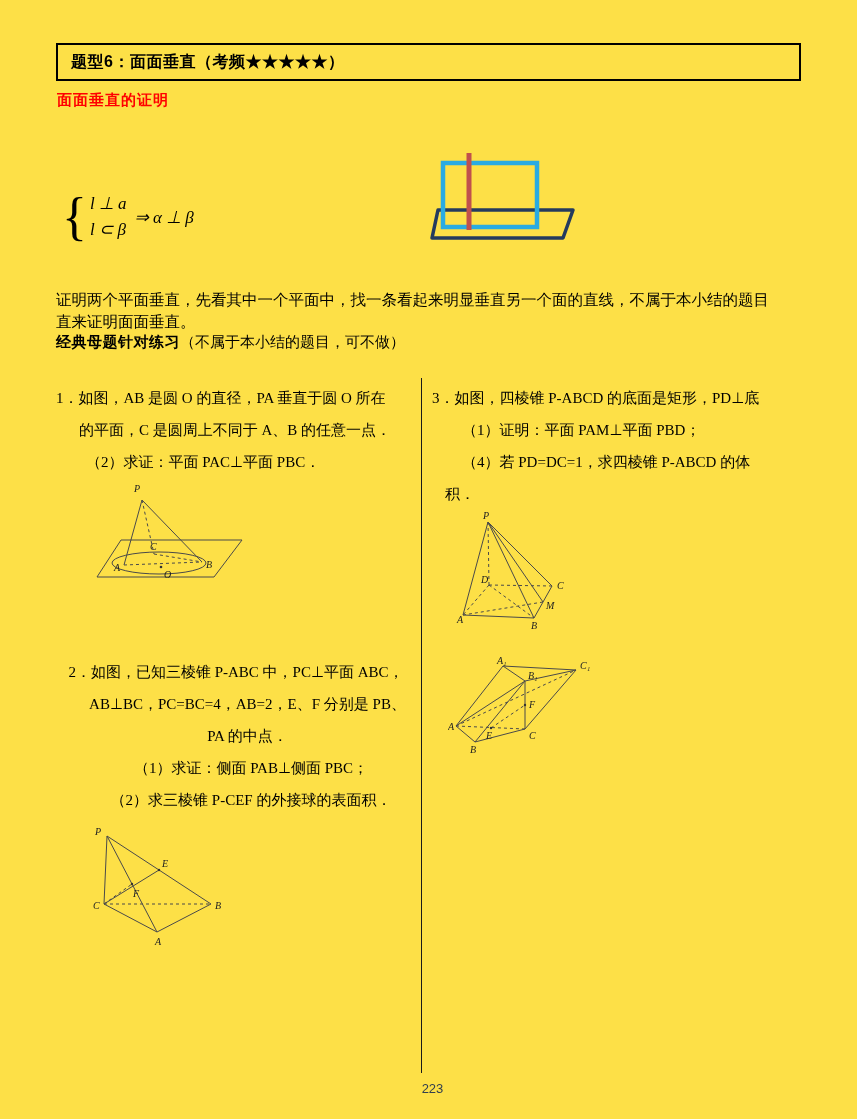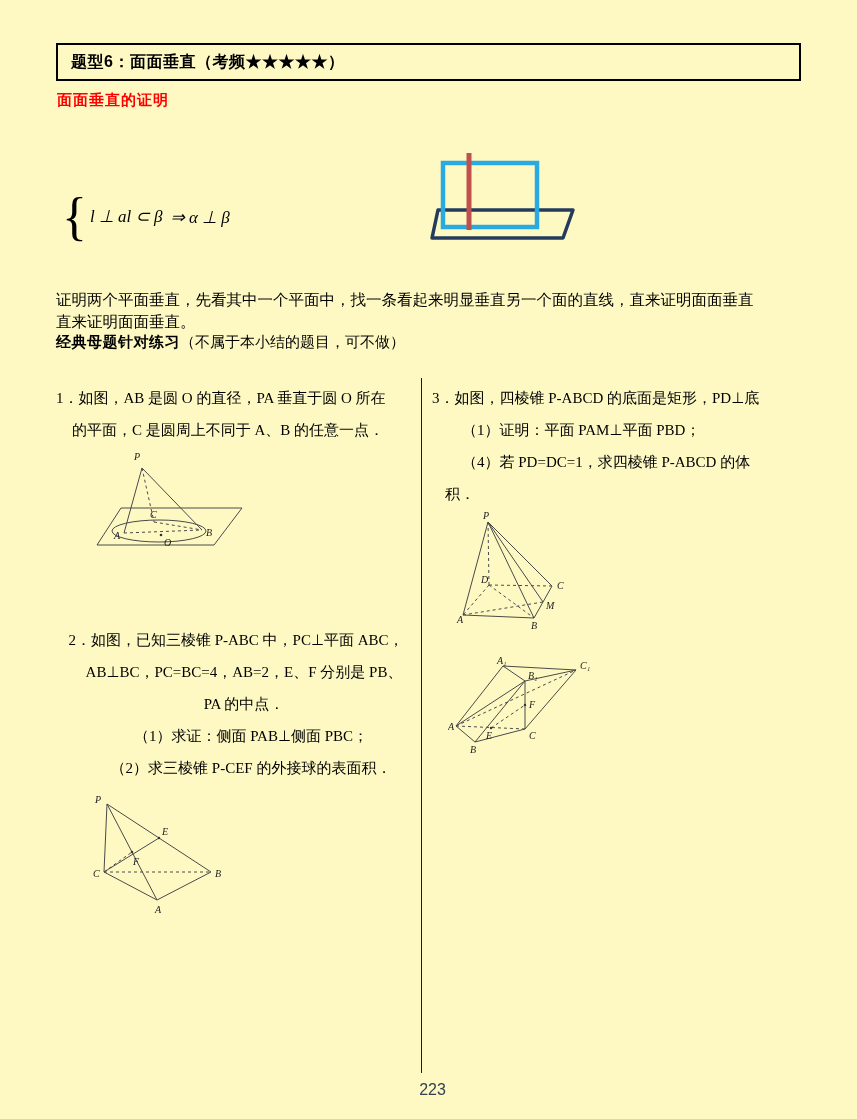--- a/index.html
+++ b/index.html
@@ -1,66 +1,66 @@
 <!DOCTYPE html>
 <html><head>
 <meta charset="utf-8">
 <style>
   * { margin:0; padding:0; box-sizing:border-box; }
   html,body { background:#ffffff; }
   .page {
-    position:relative; width:857px; height:1119px; background:#fef9c3;
+    position:relative; width:857px; height:1119px; background:#fde047;
     font-family:"Liberation Serif", serif; color:#000; overflow:hidden;
   }
   .title-box {
     position:absolute; left:56px; top:43px; width:745px; height:38px;
     border:2px solid #000; padding:7px 0 0 13px;
     font-family:"Liberation Sans", sans-serif; font-weight:bold; font-size:16px;
     letter-spacing:0.5px;
   }
   .section-heading {
     position:absolute; left:57px; top:91px; color:#ff0000;
     font-family:"Liberation Sans", sans-serif; font-weight:bold; font-size:15px;
     letter-spacing:1px;
   }
   .formula {
     position:absolute; left:62px; top:188px; display:flex; align-items:center;
     font-size:17px; font-style:italic;
   }
   .formula .brace { font-size:52px; font-style:normal; font-weight:300; line-height:58px; margin-right:3px; }
-  .formula .conds { display:flex; flex-direction:row; }
+  .formula .conds { display:flex; flex-direction:column; }
   .formula .conds span { line-height:26px; }
   .formula .concl { margin-left:8px; }
   .thm-svg { position:absolute; left:425px; top:148px; }
   .intro { position:absolute; left:56px; top:289px; width:750px; font-size:15.5px; line-height:22px; }
   .practice { position:absolute; left:56px; top:333px; font-size:15px; }
   .practice b { font-family:"Liberation Sans", sans-serif; letter-spacing:0.5px; }
   .divider { position:absolute; left:421px; top:378px; width:1px; height:695px; background:#1a1a1a; }
   .col-left  { position:absolute; left:56px;  top:382px; width:360px; }
   .col-right { position:absolute; left:432px; top:382px; width:382px; }
   .prob-line { font-size:15px; line-height:32px; white-space:nowrap; }
-  .ind-cont { margin-left:16px; }
+  .ind-cont { margin-left:23px; }
   .ind-sub  { margin-left:30px; }
   .ind-tiny { margin-left:13px; }
   .fig { display:block; }
   .fig1 { margin:0 0 0 18px; }
   .fig2 { margin:8px 0 0 18px; }
   .fig3 { margin:0 0 0 24px; }
   .fig4 { margin:14px 0 0 16px; }
   .p2-block { margin-top:66px;text-align:center; }
   .p4-block { margin-top:54px; }
   .fig line, .fig polygon, .fig polyline, .fig ellipse, .fig path {
     stroke:#4a4a4a; stroke-width:1; fill:none;
   }
   .fig .dash { stroke-dasharray:3,3; }
   .fig text { font-family:"Liberation Serif", serif; font-style:italic; font-size:10px; fill:#222; stroke:none; }
   .fig .dot { fill:#333; stroke:none; }
   .page-number {
     position:absolute; left:8px; right:0; top:1081px; text-align:center;
-    font-family:"Liberation Sans", sans-serif; font-size:16px; color:#33404f;
+    font-family:"Liberation Sans", sans-serif; font-size:13px; color:#33404f;
   }
 </style>
 </head>
 <body>
 
 <div class="page">
 
   <div class="title-box">
     <span>题型6：面面垂直（考频★★★★★）</span>
   </div>
@@ -76,35 +76,36 @@
     <span class="concl">⇒ α ⊥ β</span>
   </div>
 
   <svg class="thm-svg" width="155" height="100" viewBox="0 0 155 100">
     <polygon points="13,62 148,62 138,90 7,90" fill="none" stroke="#243b5e" stroke-width="3.5" stroke-linejoin="round"></polygon>
     <rect x="18" y="15" width="94" height="64" fill="none" stroke="#29abe2" stroke-width="4.5"></rect>
     <line x1="44" y1="5" x2="44" y2="82" stroke="#c0504d" stroke-width="5"></line>
   </svg>
 
   <div class="intro">
-    <div>证明两个平面垂直，先看其中一个平面中，找一条看起来明显垂直另一个面的直线，直来证明面面垂直</div>
+    <div>证明两个平面垂直，先看其中一个平面中，找一条看起来明显垂直另一个面的直线，不属于本小结的题目</div>
     <div>直来证明面面垂直。</div>
   </div>
 
   <div class="practice">
     <b>经典母题针对练习</b><span>（不属于本小结的题目，可不做）</span>
   </div>
 
   <div class="divider"></div>
 
   <div class="col-left">
 
     <div>
       <div class="prob-line">1．如图，AB 是圆 O 的直径，PA 垂直于圆 O 所在</div>
       <div class="prob-line ind-cont">的平面，C 是圆周上不同于 A、B 的任意一点．</div>
+      <div class="prob-line ind-sub">（2）求证：平面 PAC⊥平面 PBC．</div>
     </div>
 
     <svg class="fig fig1" width="172" height="112" viewBox="0 0 172 112">
       <polygon points="23,99 47,62 168,62 140,99"></polygon>
       <ellipse cx="85" cy="85" rx="47" ry="11"></ellipse>
       <line x1="68" y1="22" x2="50" y2="87"></line>
       <line x1="68" y1="22" x2="128" y2="84"></line>
       <line class="dash" x1="68" y1="22" x2="80" y2="76"></line>
       <line class="dash" x1="50" y1="87" x2="128" y2="84"></line>
       <line class="dash" x1="80" y1="76" x2="128" y2="84"></line>

